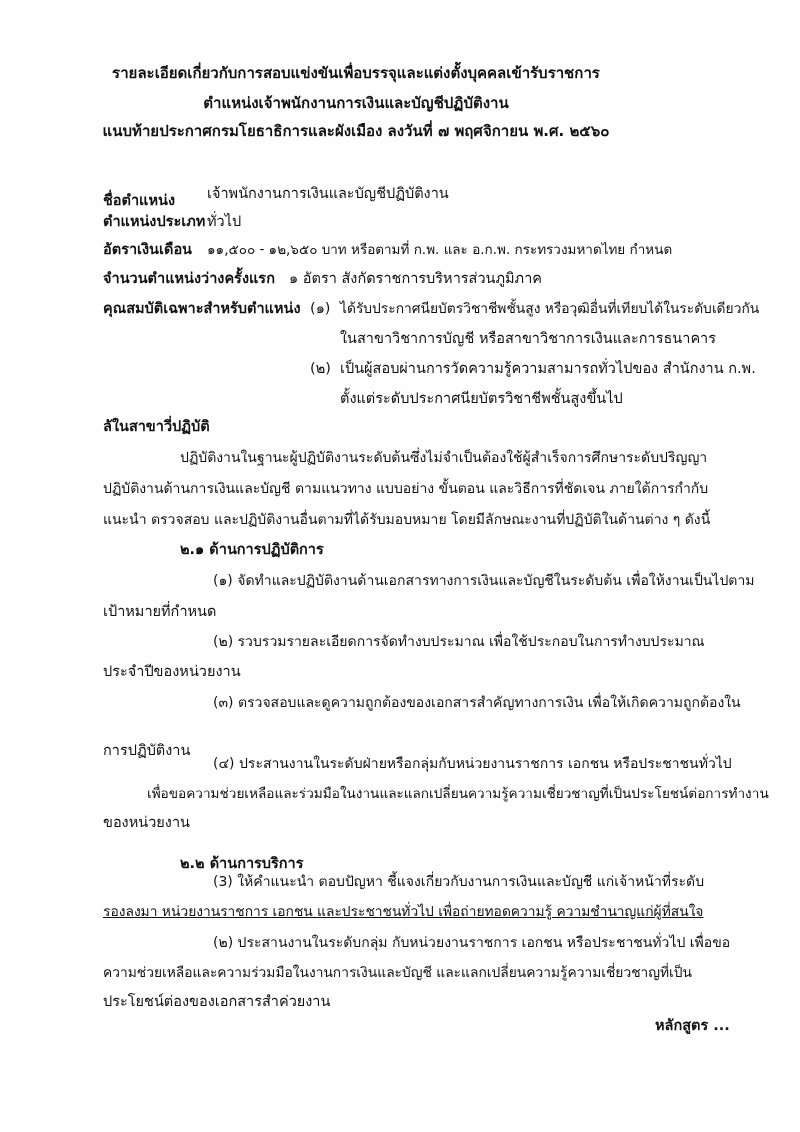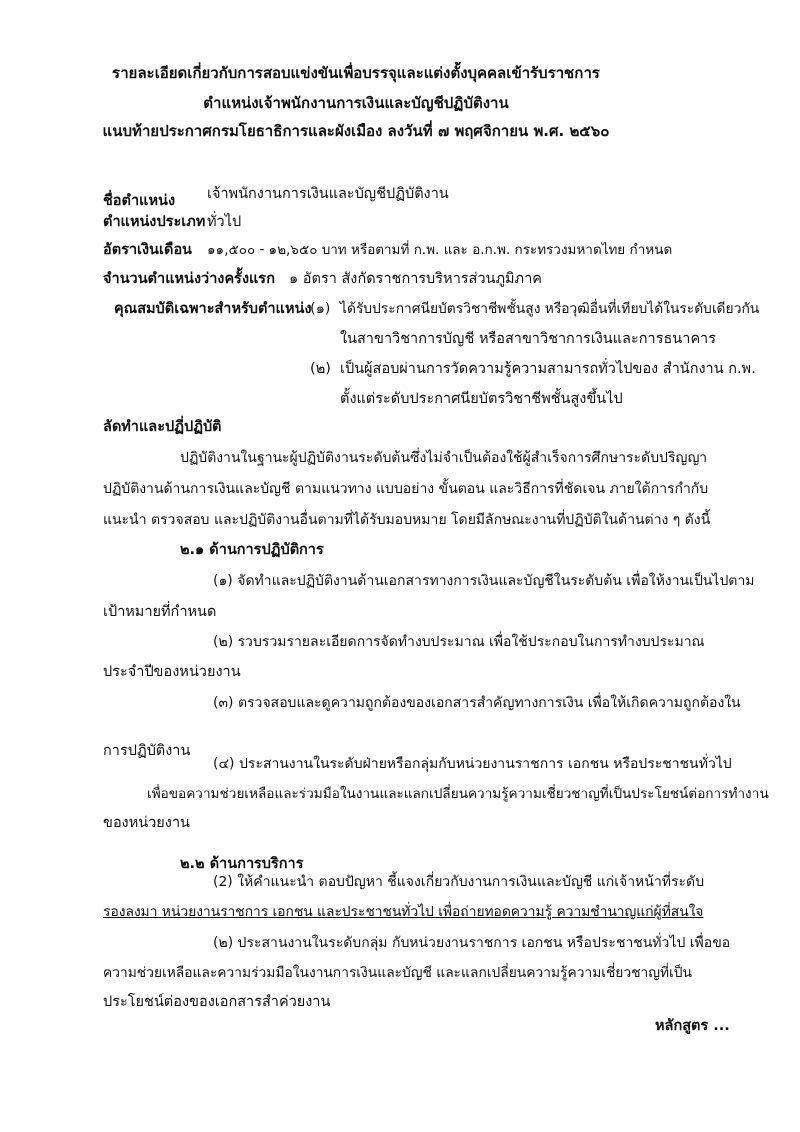--- a/index.html
+++ b/index.html
@@ -24,29 +24,29 @@
 
   <div class="t b" style="left:103px; top:211px;">ตำแหน่งประเภท</div>
   <div class="t" style="left:207px; top:211px;">ทั่วไป</div>
 
   <div class="t b" style="left:103px; top:239px;">อัตราเงินเดือน</div>
   <div class="t" style="left:207px; top:239px; font-size:13.5px;">๑๑,๕๐๐ - ๑๒,๖๕๐ บาท หรือตามที่ ก.พ. และ อ.ก.พ. กระทรวงมหาดไทย กำหนด</div>
 
   <div class="t b" style="left:103px; top:268px;">จำนวนตำแหน่งว่างครั้งแรก</div>
   <div class="t" style="left:283px; top:268px;margin-left:6px;">๑ อัตรา สังกัดราชการบริหารส่วนภูมิภาค</div>
 
-  <div class="t b" style="left:114px; top:298px;text-align:right;">คุณสมบัติเฉพาะสำหรับตำแหน่ง</div>
+  <div class="t b" style="left:103px; top:298px;text-align:right;">คุณสมบัติเฉพาะสำหรับตำแหน่ง</div>
   <div class="t" style="left:310px; top:298px;">(๑)</div>
   <div class="t" style="left:340px; top:298px; font-size:13.8px;">ได้รับประกาศนียบัตรวิชาชีพชั้นสูง หรือวุฒิอื่นที่เทียบได้ในระดับเดียวกัน</div>
   <div class="t" style="left:340px; top:328px;">ในสาขาวิชาการบัญชี หรือสาขาวิชาการเงินและการธนาคาร</div>
   <div class="t" style="left:310px; top:358px;">(๒)</div>
   <div class="t" style="left:340px; top:358px;">เป็นผู้สอบผ่านการวัดความรู้ความสามารถทั่วไปของ สำนักงาน ก.พ.</div>
   <div class="t" style="left:340px; top:388px;">ตั้งแต่ระดับประกาศนียบัตรวิชาชีพชั้นสูงขึ้นไป</div>
 
-  <div class="t b" style="left:103px; top:416px;">ลัดทำและปฏี่ปฏิบัติ</div>
+  <div class="t b" style="left:103px; top:416px;">ลัในสาขาวี่ปฏิบัติ</div>
   <div class="t" style="left:180px; top:447px; font-size:14px;">ปฏิบัติงานในฐานะผู้ปฏิบัติงานระดับต้นซึ่งไม่จำเป็นต้องใช้ผู้สำเร็จการศึกษาระดับปริญญา</div>
   <div class="t" style="left:103px; top:478px; font-size:14px;">ปฏิบัติงานด้านการเงินและบัญชี ตามแนวทาง แบบอย่าง ขั้นตอน และวิธีการที่ชัดเจน ภายใต้การกำกับ</div>
   <div class="t" style="left:103px; top:509px; font-size:14px;">แนะนำ ตรวจสอบ และปฏิบัติงานอื่นตามที่ได้รับมอบหมาย โดยมีลักษณะงานที่ปฏิบัติในด้านต่าง ๆ ดังนี้</div>
 
   <div class="t b" style="left:180px; top:539px;">๒.๑ ด้านการปฏิบัติการ</div>
 
   <div class="t" style="left:213px; top:570px; font-size:14px;">(๑) จัดทำและปฏิบัติงานด้านเอกสารทางการเงินและบัญชีในระดับต้น  เพื่อให้งานเป็นไปตาม</div>
   <div class="t" style="left:103px; top:601px;">เป้าหมายที่กำหนด</div>
 
   <div class="t" style="left:213px; top:631px; font-size:14px;">(๒) รวบรวมรายละเอียดการจัดทำงบประมาณ เพื่อใช้ประกอบในการทำงบประมาณ</div>
@@ -54,21 +54,21 @@
 
   <div class="t" style="left:213px; top:692px; font-size:14px;">(๓) ตรวจสอบและดูความถูกต้องของเอกสารสำคัญทางการเงิน เพื่อให้เกิดความถูกต้องใน</div>
   <div class="t" style="left:103px; top:740px;">การปฏิบัติงาน</div>
 
   <div class="t" style="left:213px; top:753px; font-size:14px;">(๔)  ประสานงานในระดับฝ่ายหรือกลุ่มกับหน่วยงานราชการ เอกชน หรือประชาชนทั่วไป</div>
   <div class="t" style="left:103px; top:783px; font-size:13.6px;margin-left:44px;">เพื่อขอความช่วยเหลือและร่วมมือในงานและแลกเปลี่ยนความรู้ความเชี่ยวชาญที่เป็นประโยชน์ต่อการทำงาน</div>
   <div class="t" style="left:103px; top:812px;">ของหน่วยงาน</div>
 
   <div class="t b" style="left:180px; top:841px;margin-top:12px;">๒.๒ ด้านการบริการ</div>
 
-  <div class="t" style="left:213px; top:871px; font-size:14px;">(2) ให้คำแนะนำ ตอบปัญหา ชี้แจงเกี่ยวกับงานการเงินและบัญชี    แก่เจ้าหน้าที่ระดับ</div>
+  <div class="t" style="left:213px; top:871px; font-size:14px;">(3) ให้คำแนะนำ ตอบปัญหา ชี้แจงเกี่ยวกับงานการเงินและบัญชี    แก่เจ้าหน้าที่ระดับ</div>
   <div class="t" style="left:103px; top:901px; font-size:13.8px;text-decoration:underline;">รองลงมา หน่วยงานราชการ เอกชน และประชาชนทั่วไป เพื่อถ่ายทอดความรู้ ความชำนาญแก่ผู้ที่สนใจ</div>
 
   <div class="t" style="left:213px; top:932px; font-size:14px;">(๒) ประสานงานในระดับกลุ่ม กับหน่วยงานราชการ เอกชน หรือประชาชนทั่วไป เพื่อขอ</div>
   <div class="t" style="left:103px; top:962px; font-size:13.8px;">ความช่วยเหลือและความร่วมมือในงานการเงินและบัญชี และแลกเปลี่ยนความรู้ความเชี่ยวชาญที่เป็น</div>
   <div class="t" style="left:103px; top:991px;">ประโยชน์ต่องของเอกสารสำค่วยงาน</div>
 
   <div class="t b" style="left:655px; top:1015px;">หลักสูตร ...</div>
 </div>
 
 </body></html>

